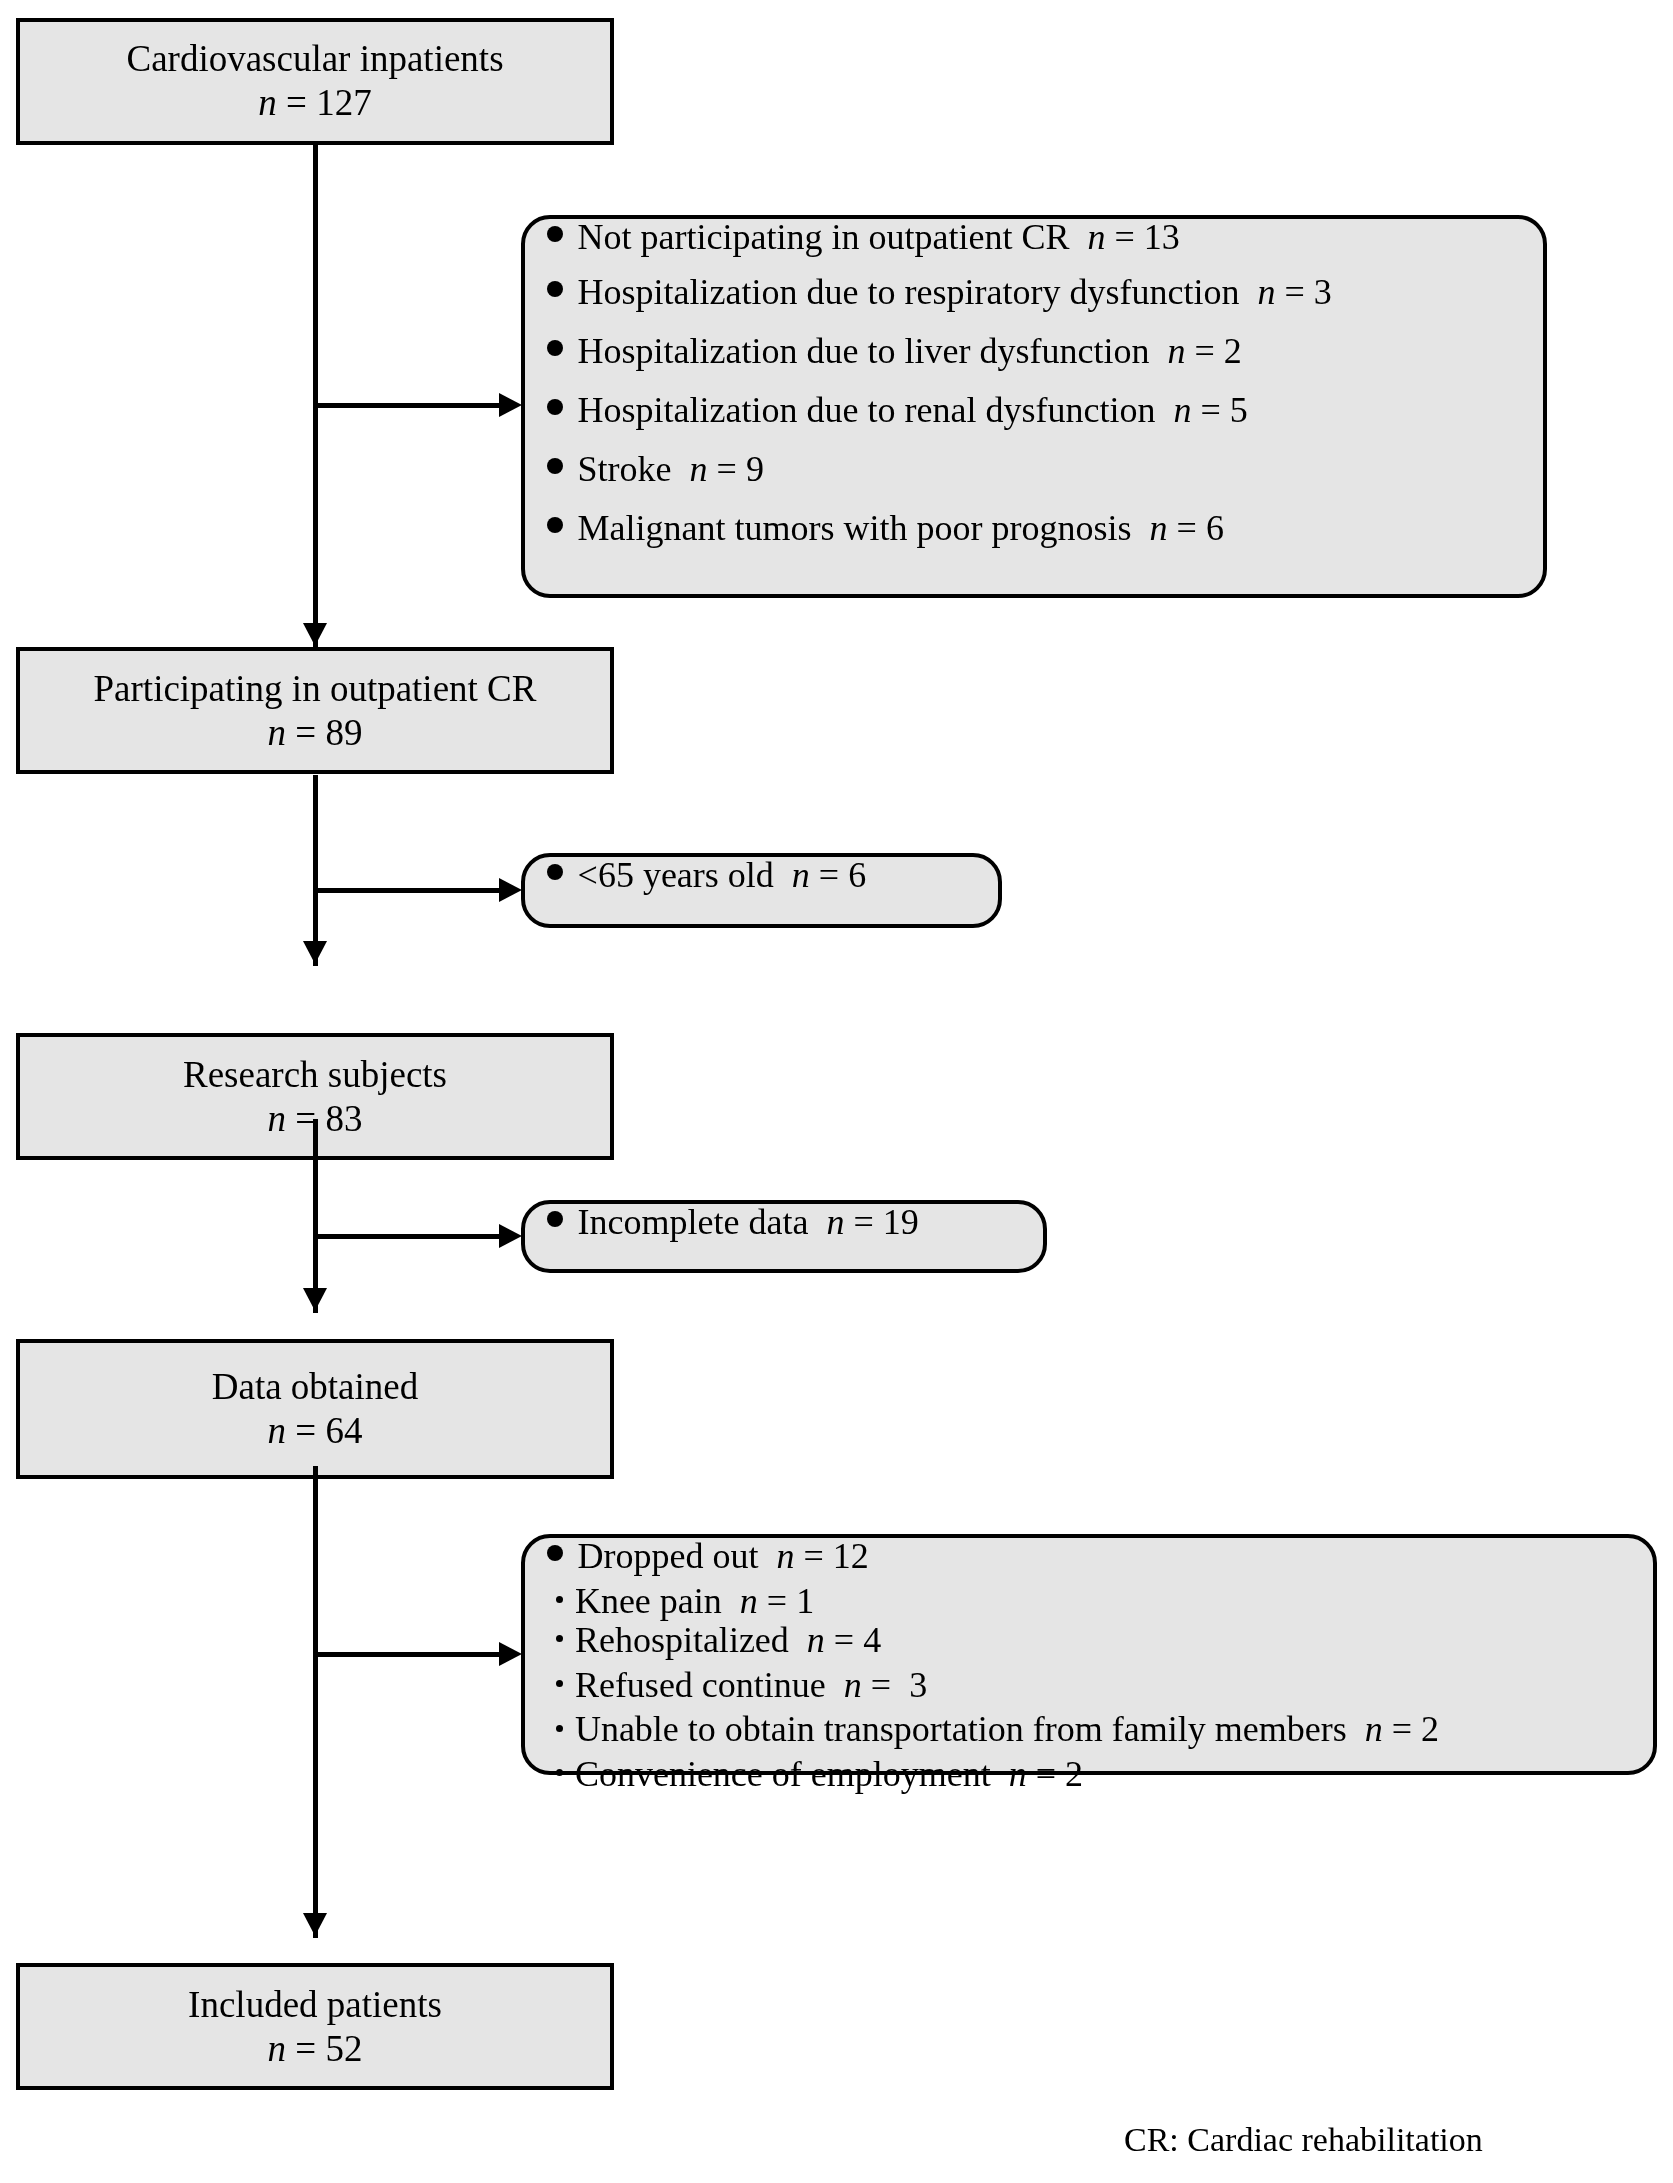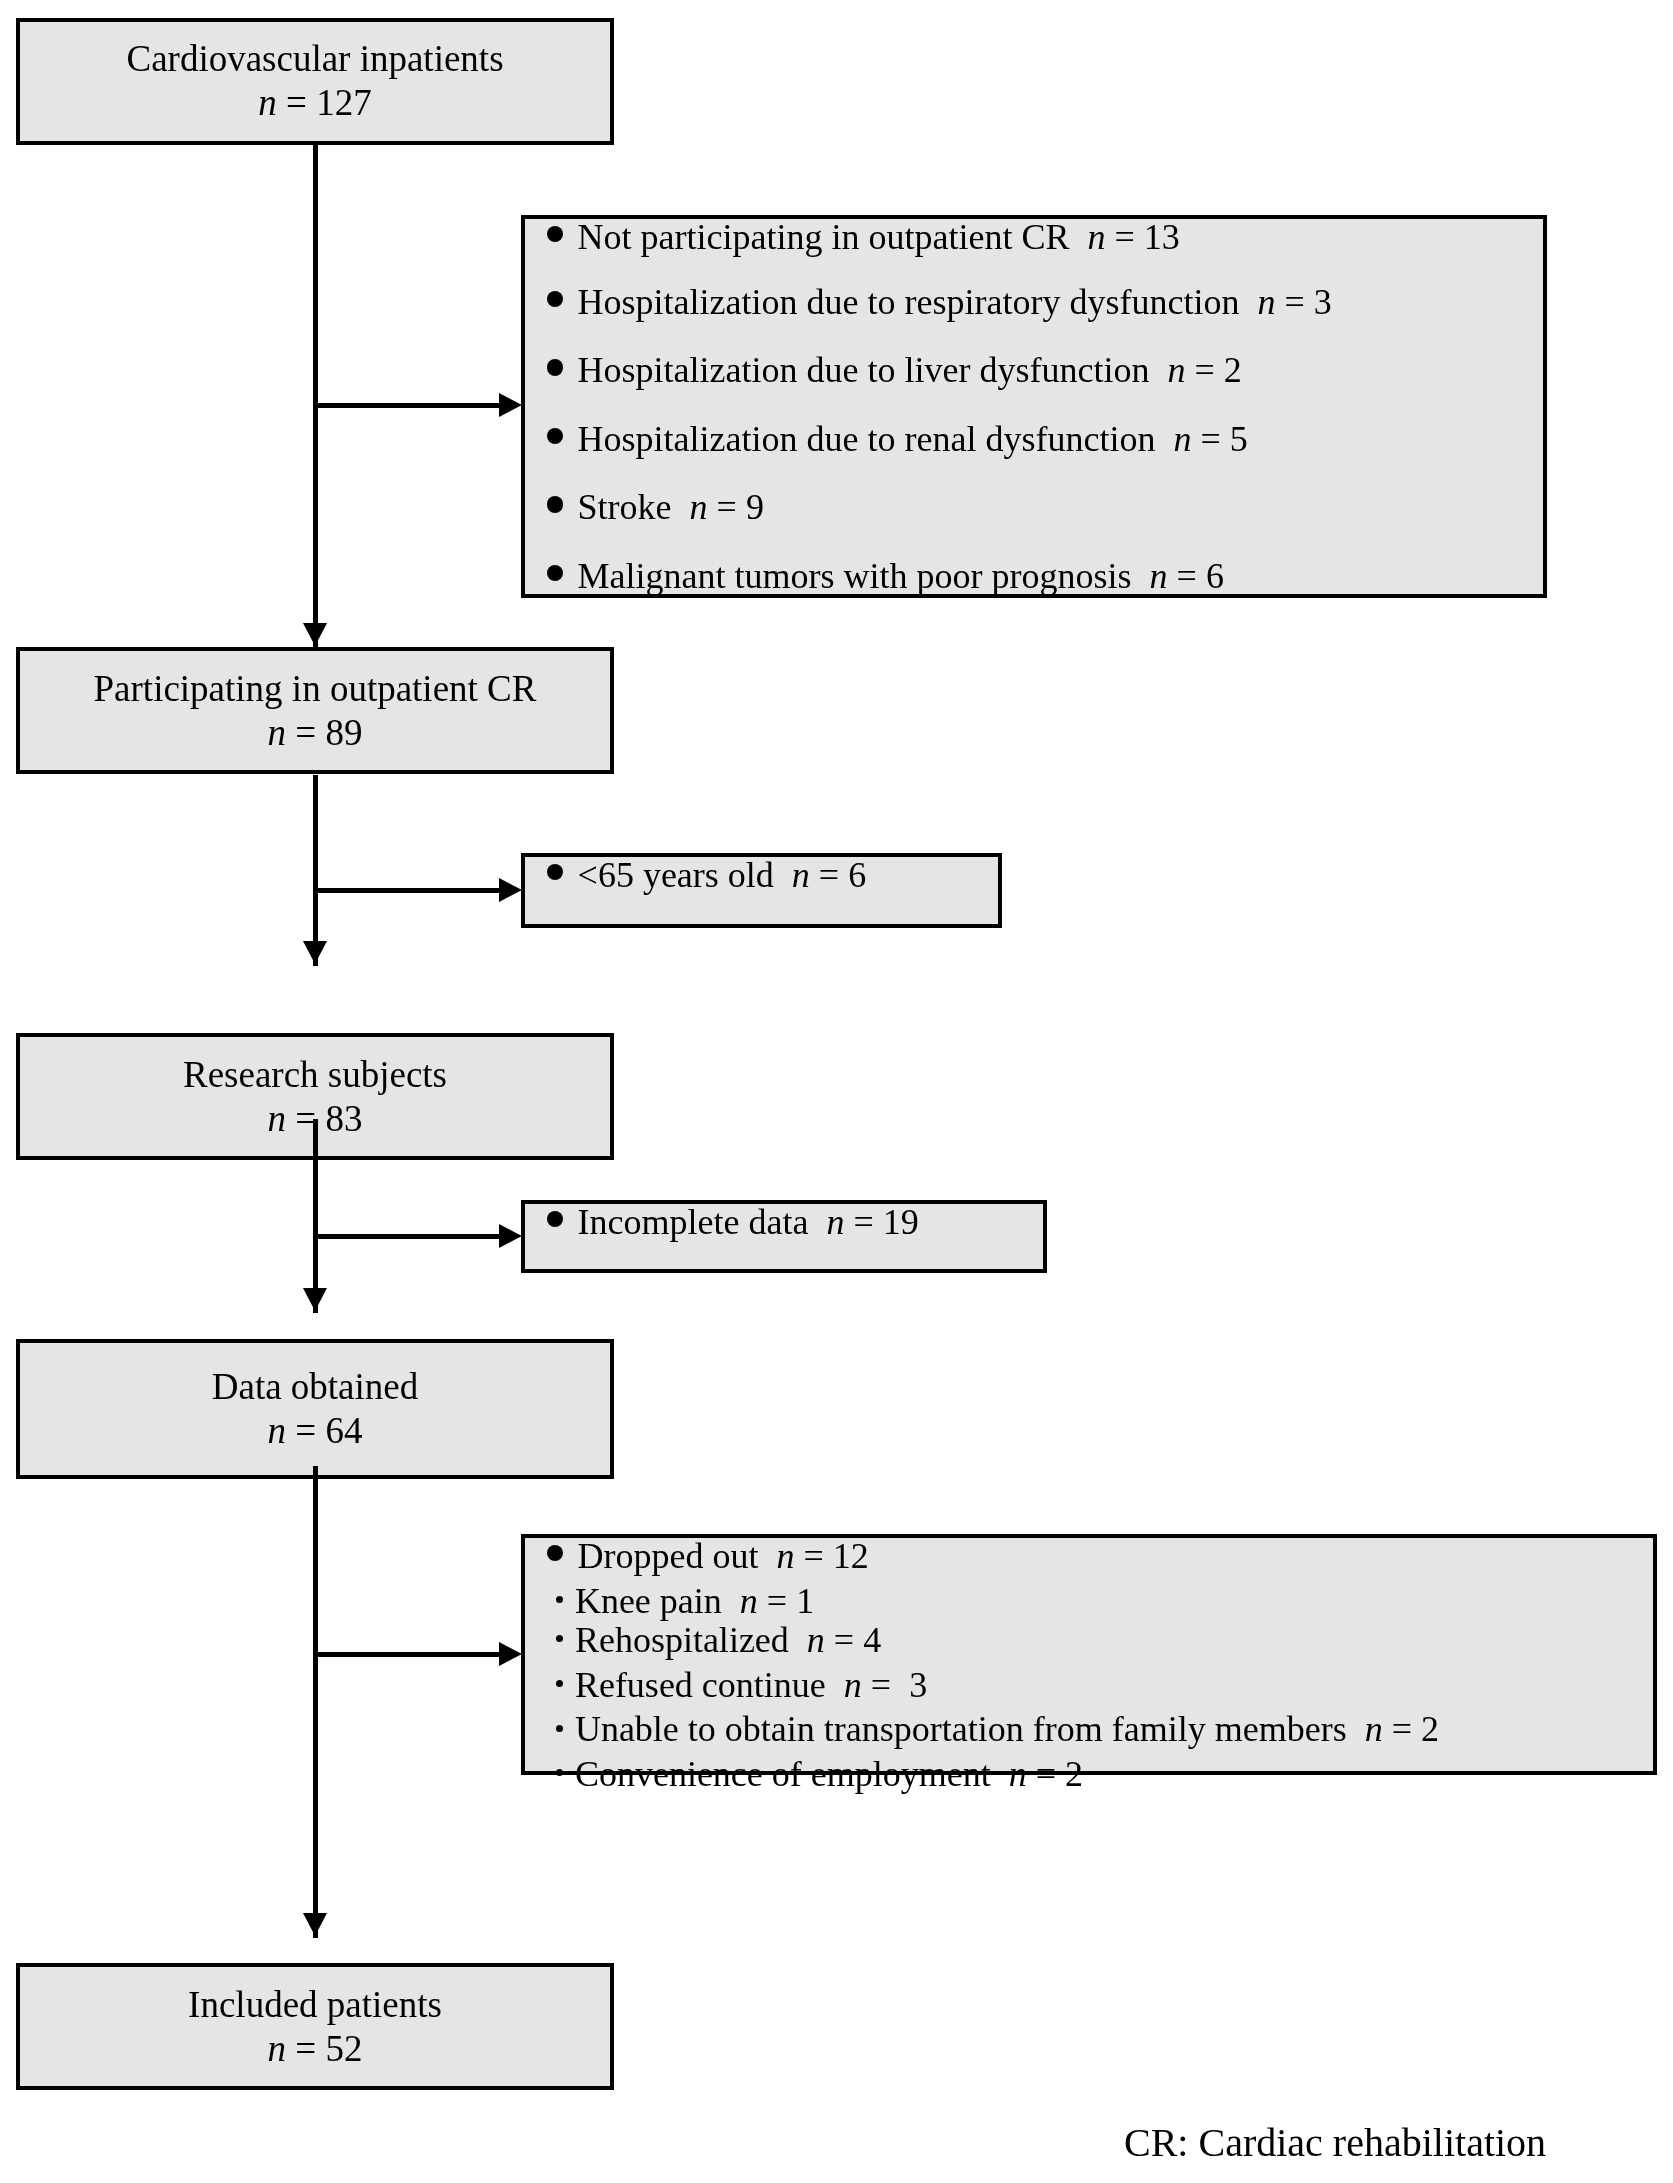--- a/index.html
+++ b/index.html
@@ -45,22 +45,23 @@
     text-align: center;
   }
   .nval i {
     font-style: italic;
   }
 
   
   .excl-box {
     display: flex;
     flex-direction: column;
-    justify-content: space-between;
+    justify-content: flex-start;
     padding-left: 22px;
+    border-radius: 29px;
   }
   .excl-row {
     display: flex;
     align-items: baseline;
     font-size: 36px;
     line-height: 1.0;
     white-space: nowrap;
     margin: 0;
   }
   .bullet-disc {
@@ -114,21 +115,21 @@
     width: 0;
     height: 0;
     border-top: 12.6px solid transparent;
     border-bottom: 12.6px solid transparent;
     border-left: 23px solid #000000;
   }
 
   
   .footnote {
     position: absolute;
-    font-size: 40px;
+    font-size: 34px;
     line-height: 1;
     white-space: nowrap;
   }
 </style>
 </head>
 <body>
 
 <div id="canvas">
 
   <div class="box main-box" style="left:16px; top:17.5px; width:598px; height:127px;">

